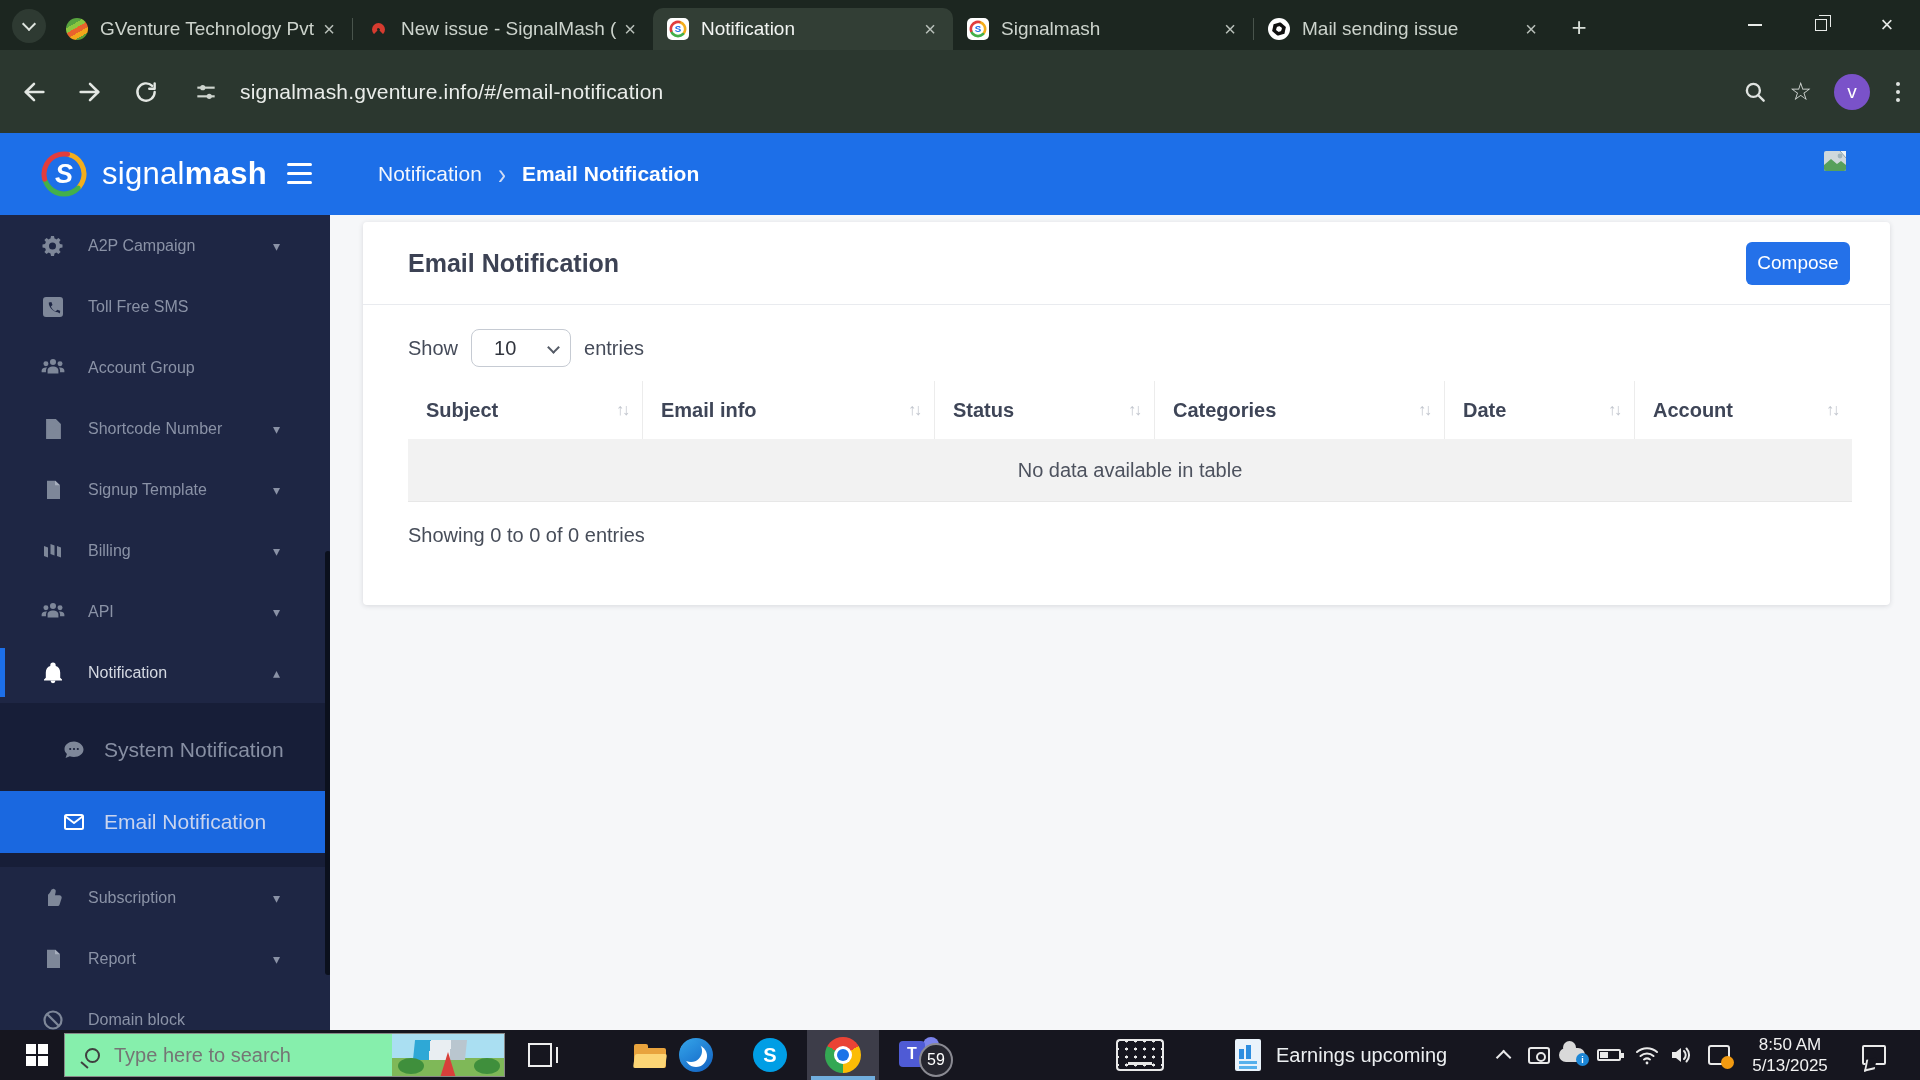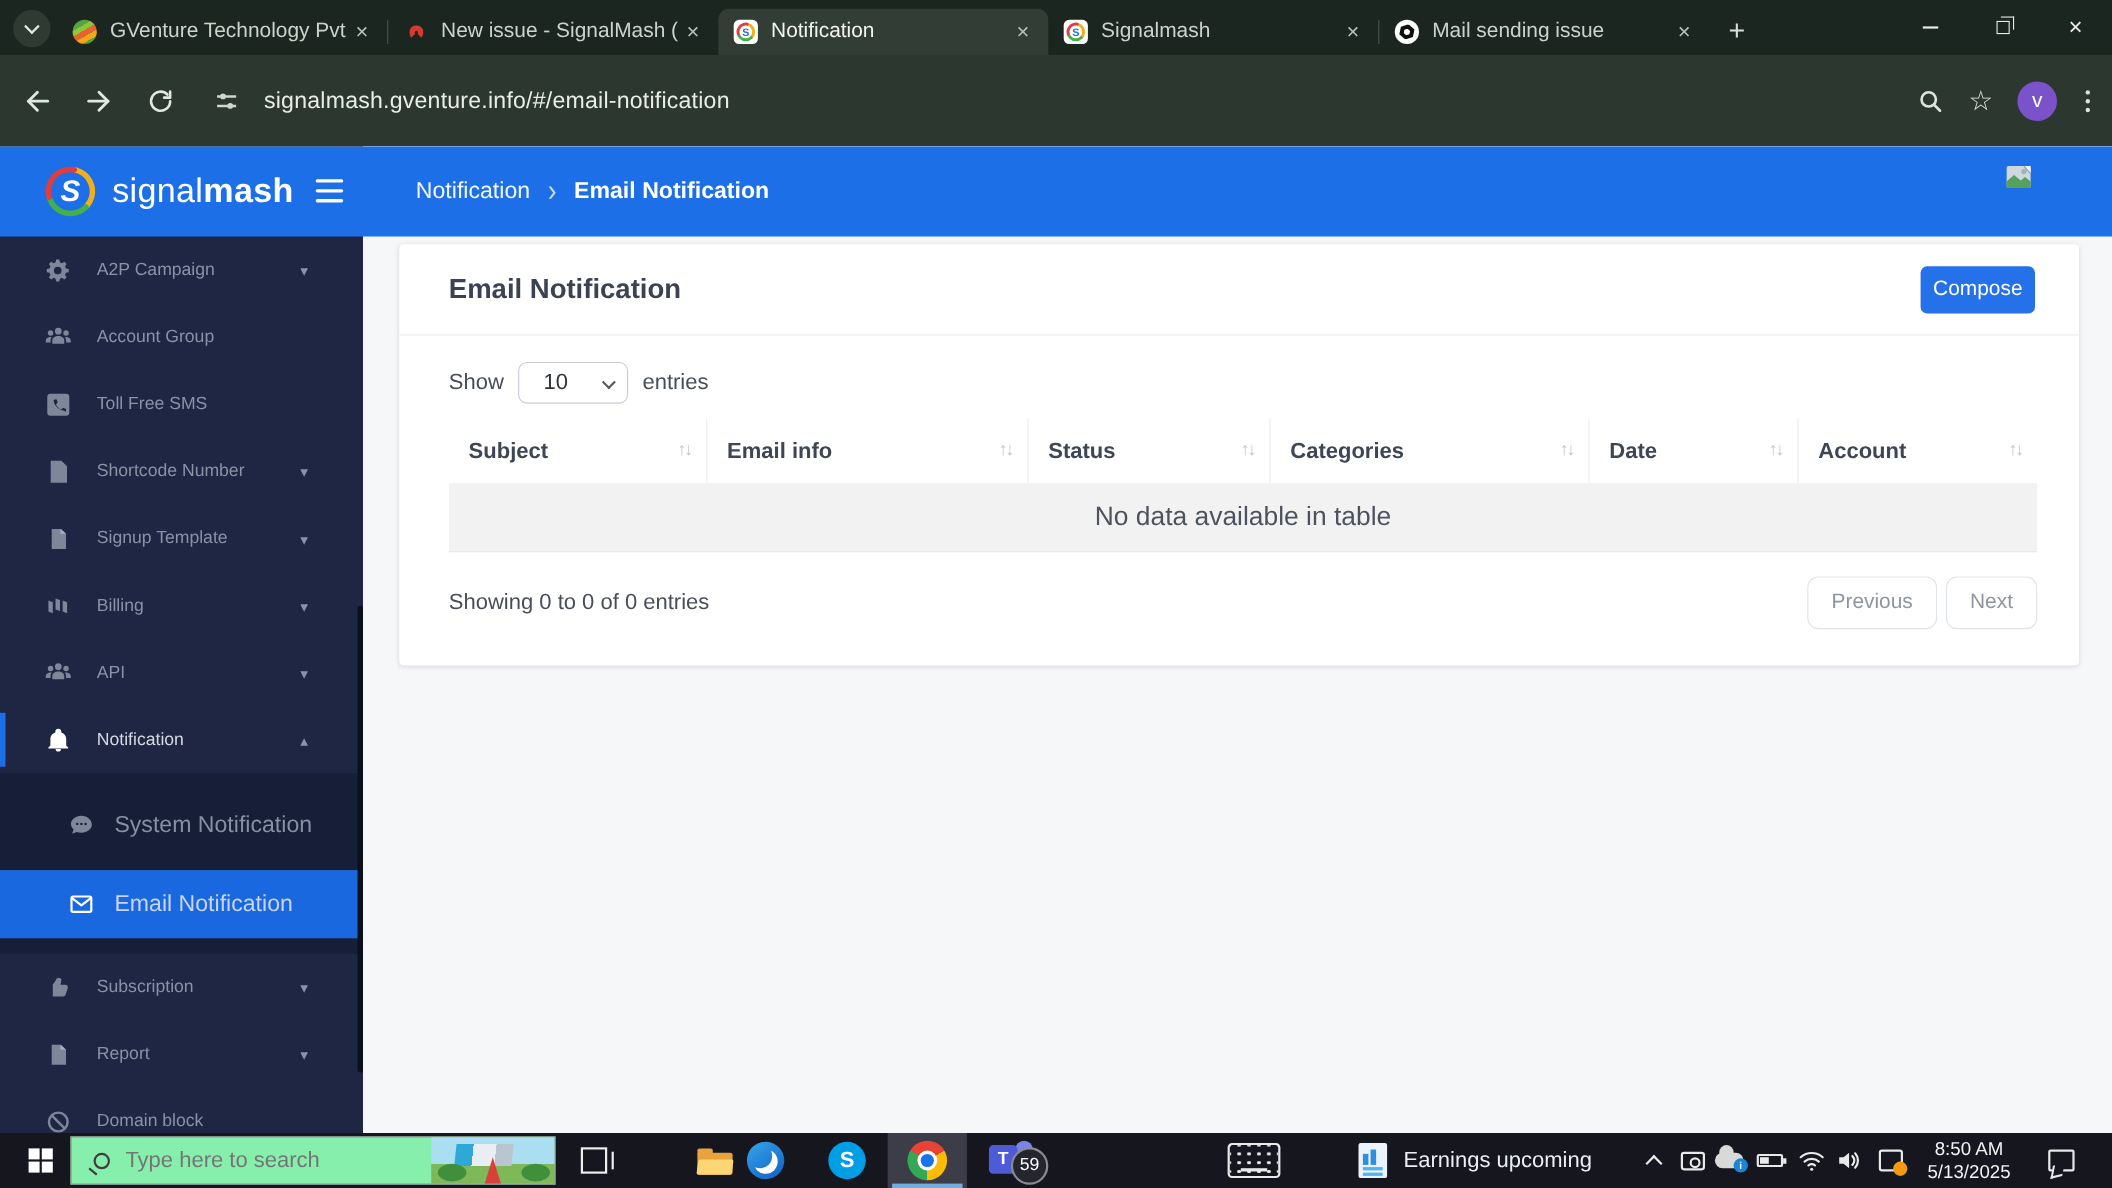--- a/index.html
+++ b/index.html
@@ -87,21 +87,21 @@
   .select .sc { position:absolute; right:12px; top:13px; width:9px; height:9px; border-right:2px solid #555b66; border-bottom:2px solid #555b66; transform:rotate(45deg); }
   .search-group { display:flex; align-items:center; gap:14px; font-size:20px; color:#454b59; }
   .search-input { width:228px; height:38px; border:1px solid #c6cbd3; border-radius:6px; background:#fff; font-size:19px; padding:0 10px; color:#30343d; outline:none; }
   .dtable { margin:14px 38px 0 45px; }
   .thead { display:flex; height:58px; align-items:center; }
   .th { display:flex; align-items:center; justify-content:space-between; height:100%; padding:0 14px 0 18px; font-size:20px; font-weight:700; color:#3e4557; }
   .th + .th { border-left:1px solid #ececec; }
   .sort { color:#c2c6ce; font-size:16px; font-weight:400; letter-spacing:-2px; }
   .th-subject { width:234px; } .th-body { width:292px; } .th-status { width:220px; }
   .th-cat { width:290px; } .th-date { width:190px; } .th-action { width:218px; }
-  .empty-row { height:63px; background:#f2f2f2; border-bottom:1px solid #e7e7e7; display:flex; align-items:center; justify-content:center; font-size:24px; color:#4d525e; }
+  .empty-row { height:63px; background:#f2f2f2; border-bottom:1px solid #e7e7e7; display:flex; align-items:center; justify-content:center; font-size:20px; color:#4d525e; }
   .tfoot { display:flex; align-items:center; justify-content:space-between; margin:22px 38px 0 45px; }
   .info { font-size:20px; color:#474d59; }
   .pager { display:flex; gap:8px; }
   .pgbtn { border:1px solid #e0e3e8; border-radius:10px; background:#fff; color:#8f959e; font-size:19px; padding:12px 21px; }
 
   
   .taskbar { position:absolute; left:0; top:1030px; width:1920px; height:50px; background:#16161f; z-index:50; }
   .tb-item { position:absolute; top:0; height:50px; display:flex; align-items:center; justify-content:center; }
   .winlogo { display:grid; grid-template-columns:10px 10px; grid-template-rows:10px 10px; gap:2px; }
   .winlogo i { background:#fff; }
@@ -295,37 +295,37 @@
         <span class="ic">
             <svg class="sbic" width="24" height="24" viewBox="0 0 24 24" fill-rule="evenodd">
               <path d="M21.5 13.5v-3l-2.6-.5a7 7 0 0 0-.8-1.9l1.5-2.1-2.1-2.1-2.2 1.5a7 7 0 0 0-1.8-.8L13 2h-3l-.5 2.6a7 7 0 0 0-1.8.8L5.5 3.9 3.4 6l1.5 2.1a7 7 0 0 0-.8 1.9l-2.6.5v3l2.6.5c.2.7.5 1.3.8 1.9l-1.5 2.1 2.1 2.1 2.2-1.5c.6.3 1.2.6 1.8.8L10 22h3l.5-2.6a7 7 0 0 0 1.8-.8l2.2 1.5 2.1-2.1-1.5-2.1c.3-.6.6-1.2.8-1.9l2.6-.5zM11.5 15.5a3.5 3.5 0 1 1 0-7 3.5 3.5 0 0 1 0 7z"></path>
             </svg>
           </span>
         <span class="lbl">A2P Campaign</span>
         <span class="caret">▾</span>
       </div>
       <div class="sb-item">
         <span class="ic">
+            <svg class="sbic" width="24" height="24" viewBox="0 0 24 24">
+              <path d="M19 2H5a3 3 0 0 0-3 3v14a3 3 0 0 0 3 3h14a3 3 0 0 0 3-3V5a3 3 0 0 0-3-3zm-2.2 15.2c-4.4-.4-9.4-5.4-9-9.8l2.6-.4 1.1 2.9-1.6 1.5c.4 1.1 1 2.1 1.9 3 .9.9 1.9 1.5 3 1.9l1.5-1.6 2.9 1.1-.4 2.6z" fill-rule="evenodd"></path>
+            </svg>
+          </span>
+        <span class="lbl">Toll Free SMS</span>
+        <span class="caret"></span>
+      </div>
+      <div class="sb-item">
+        <span class="ic">
             <svg class="sbic" width="26" height="26" viewBox="0 0 24 24">
               <circle cx="12" cy="6.5" r="2.8"></circle>
               <circle cx="5.5" cy="8" r="2.3"></circle>
               <circle cx="18.5" cy="8" r="2.3"></circle>
               <path d="M12 10.5c-2.6 0-5 1.4-5 3.6V17h10v-2.9c0-2.2-2.4-3.6-5-3.6zM5.5 11.5c-2 0-4 1.1-4 2.8V16h4v-2c0-1 .4-1.8 1.1-2.4-.4-.1-.8-.1-1.1-.1zM18.5 11.5c-.3 0-.7 0-1.1.1.7.6 1.1 1.4 1.1 2.4v2h4v-1.7c0-1.7-2-2.8-4-2.8z"></path>
             </svg>
           </span>
         <span class="lbl">Account Group</span>
-        <span class="caret"></span>
-      </div>
-      <div class="sb-item">
-        <span class="ic">
-            <svg class="sbic" width="24" height="24" viewBox="0 0 24 24">
-              <path d="M19 2H5a3 3 0 0 0-3 3v14a3 3 0 0 0 3 3h14a3 3 0 0 0 3-3V5a3 3 0 0 0-3-3zm-2.2 15.2c-4.4-.4-9.4-5.4-9-9.8l2.6-.4 1.1 2.9-1.6 1.5c.4 1.1 1 2.1 1.9 3 .9.9 1.9 1.5 3 1.9l1.5-1.6 2.9 1.1-.4 2.6z" fill-rule="evenodd"></path>
-            </svg>
-          </span>
-        <span class="lbl">Toll Free SMS</span>
         <span class="caret"></span>
       </div>
       <div class="sb-item">
         <span class="ic">
             <svg class="sbic" width="24" height="24" viewBox="0 0 24 24" fill="none" stroke="#7e8799" stroke-width="1.8">
               <path d="M6 2.8h8.5L19 7.3V21H6z"></path>
               <path d="M14 3v4.5H19" stroke-width="1.4"></path>
               <path d="M10.5 10.5l-2 2.5 2 2.5M13.5 10.5l2 2.5-2 2.5" stroke-linecap="round" stroke-linejoin="round"></path>
             </svg>
           </span>
@@ -489,24 +489,20 @@
                 <span class="sort">↑↓</span>
             </div>
           </div>
           <div class="empty-row">
             <span>No data available in table</span>
           </div>
         </div>
 
         <div class="tfoot">
           <span class="info">Showing 0 to 0 of 0 entries</span>
-          <div class="pager">
-            <button class="pgbtn">Previous</button>
-            <button class="pgbtn">Next</button>
-          </div>
         </div>
       </div>
     </div>
   </div>
 
   <div class="taskbar">
     <div class="tb-item" style="left:13px; width:48px;">
       <span class="winlogo">
           <i></i>
           <i></i>

